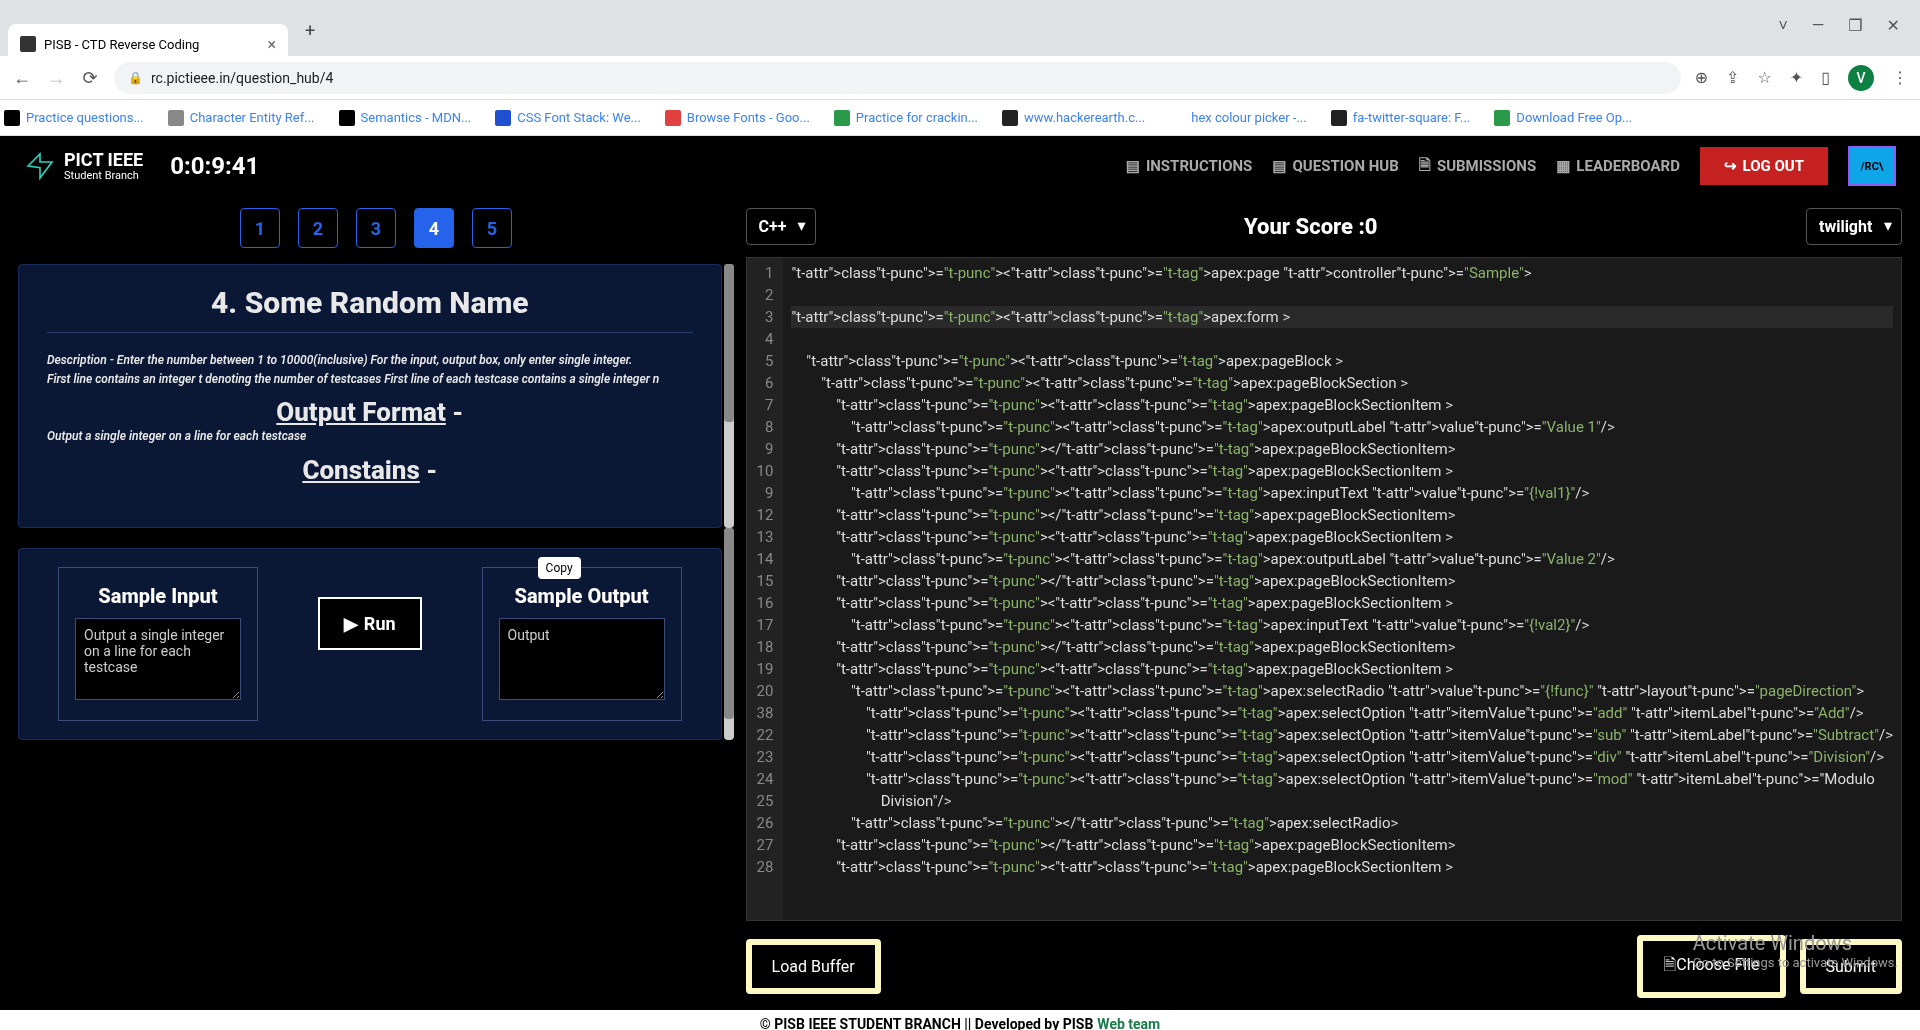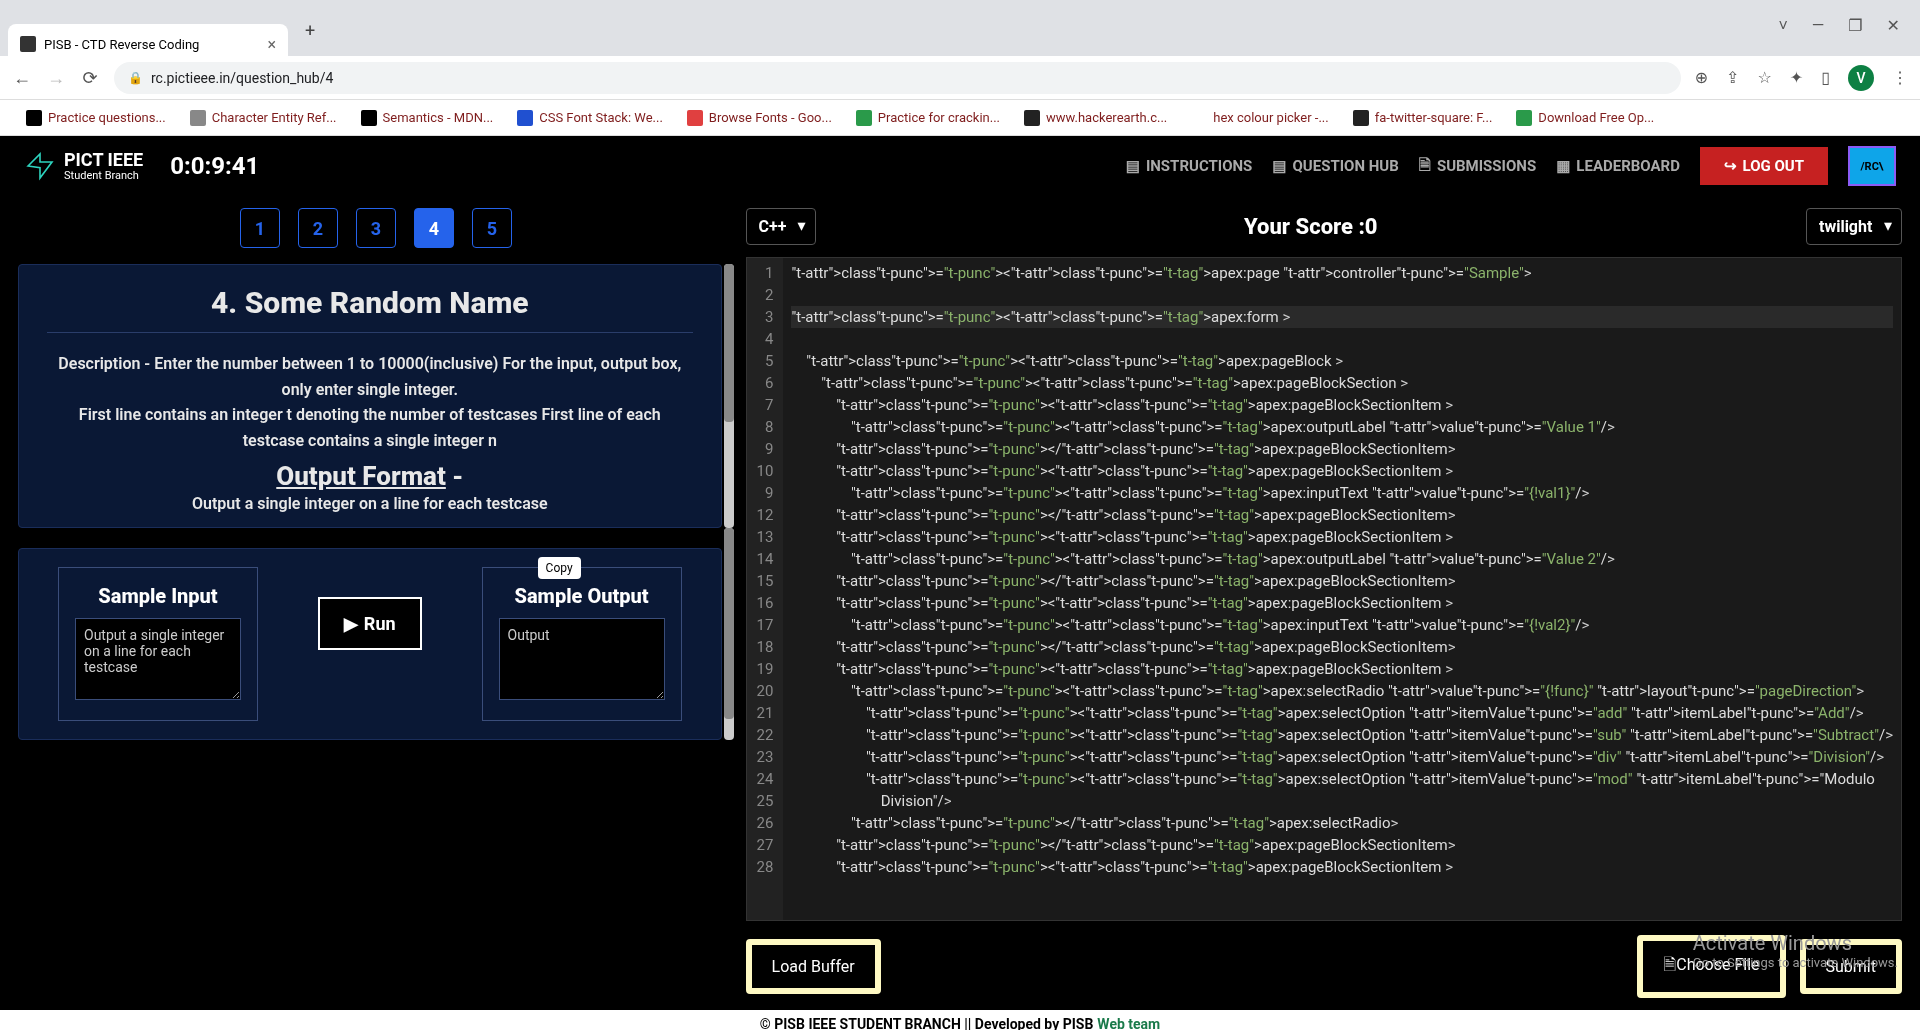--- a/index.html
+++ b/index.html
@@ -14,21 +14,21 @@
 .window-controls { margin-left: auto; display: flex; gap: 24px; font-size: 16px; color: #555; padding-right: 12px; }
 
 .addr-bar { background: #fff; height: 44px; display: flex; align-items: center; padding: 0 12px; gap: 14px; border-bottom: 1px solid #ddd; }
 .nav-btn { width: 20px; height: 20px; color: #555; font-size: 18px; display: flex; align-items: center; justify-content: center; }
 .nav-btn.disabled { color: #bbb; }
 .url-box { flex: 1; background: #f1f3f4; border-radius: 16px; height: 32px; display: flex; align-items: center; padding: 0 14px; font-size: 14px; color: #202124; gap: 8px; }
 .lock { font-size: 12px; }
 .addr-icons { display: flex; gap: 18px; align-items: center; color: #555; font-size: 16px; }
 .avatar-v { width: 26px; height: 26px; border-radius: 50%; background: #0d8043; color: #fff; display: flex; align-items: center; justify-content: center; font-size: 14px; font-weight: 500; }
 
-.bookmarks { background: #fff; height: 36px; display: flex; align-items: center; padding: 0 26px; gap: 24px; border-bottom: 1px solid #ddd; font-size: 13px; color: #7f1d1d; }
+.bookmarks { background: #fff; height: 36px; display: flex; align-items: center; padding: 0 4px; gap: 24px; border-bottom: 1px solid #ddd; font-size: 13px; color: #3b82f6; }
 .bm { display: flex; align-items: center; gap: 6px; }
 .bm-icon { width: 16px; height: 16px; border-radius: 2px; display: inline-block; }
 
 
 .app { background: #000; height: calc(100% - 48px - 44px - 36px - 28px); display: flex; flex-direction: column; }
 .header { background: #000; height: 60px; display: flex; align-items: center; padding: 0 24px; gap: 20px; }
 .logo { display: flex; align-items: center; gap: 8px; }
 .logo-text { color: #fff; font-weight: 700; font-size: 18px; line-height: 1; }
 .logo-sub { color: #fff; font-size: 11px; font-weight: 400; }
 .timer { color: #fff; font-size: 24px; font-weight: 700; margin-left: 7px; }
@@ -43,21 +43,21 @@
 .qbtn { width: 40px; height: 40px; border: 1px solid #2563eb; color: #2563eb; font-size: 18px; font-weight: 700; display: flex; align-items: center; justify-content: center; border-radius: 4px; background: transparent; }
 .qbtn.active { background: #2563eb; color: #fff; }
 
 .panel { background: #0a1835; border: 1px solid #1a2d5a; border-radius: 4px; padding: 20px 28px; color: #e8e8e8; position: relative; }
 .panel-wrap { position: relative; display: flex; }
 .scroll-v { width: 10px; background: #ccc; border-radius: 4px; margin-left: 2px; }
 .scroll-thumb { background: #888; width: 100%; border-radius: 4px; }
 
 .qtitle { text-align: center; font-size: 30px; font-weight: 800; margin-bottom: 12px; }
 .hr { border-top: 1px solid #2a3d6a; margin: 0 0 18px 0; }
-.desc { text-align: center; font-size: 16px; font-weight: 600; line-height: 1.6; }
+.desc { text-align: left; font-size: 12px; font-weight: 600; line-height: 1.6; font-style: italic; }
 .fmt { text-align: center; font-size: 26px; font-weight: 800; margin-top: 8px; }
 .fmt u { text-decoration: underline; }
 
 .sample-panel { background: #0a1835; border: 1px solid #1a2d5a; border-radius: 4px; padding: 18px; margin-top: 20px; position: relative; }
 .sample-row { display: flex; gap: 18px; align-items: flex-start; justify-content: space-around; }
 .sample-box { border: 1px solid #3a4d7a; padding: 16px; width: 200px; }
 .sample-label { text-align: center; font-size: 20px; font-weight: 800; margin-bottom: 10px; color: #fff; }
 .sample-ta { background: #000; border: 1px solid #3a4d7a; color: #ccc; width: 100%; height: 82px; padding: 8px; font-size: 14px; resize: both; font-family: inherit; }
 .run-btn { background: #000; border: 2px solid #fff; color: #fff; padding: 14px 24px; font-size: 18px; font-weight: 700; display: flex; align-items: center; gap: 6px; margin-top: 30px; }
 .copy-tip { position: absolute; top: 8px; right: 140px; background: #fff; color: #000; font-size: 12px; padding: 4px 8px; border-radius: 4px; }
@@ -281,21 +281,21 @@
             <div>9</div>
             <div>12</div>
             <div>13</div>
             <div>14</div>
             <div>15</div>
             <div>16</div>
             <div>17</div>
             <div>18</div>
             <div>19</div>
             <div>20</div>
-            <div>21</div>
+            <div>38</div>
             <div>22</div>
             <div>23</div>
             <div>24</div>
             <div>25</div>
             <div>26</div>
             <div>27</div>
             <div>28</div>
           </div>
         <div class="code" id="code"><div class="code-line"><span <span="" class="&lt;span">"t-attr"</span>&gt;class<span class="&lt;span">"t-punc"</span>&gt;=<span class="t-str">"t-punc"</span>&gt;&lt;<span <span="" class="&lt;span">"t-attr"</span>&gt;class<span class="&lt;span">"t-punc"</span>&gt;=<span class="t-str">"t-tag"</span>&gt;apex:page <span class="&lt;span">"t-attr"</span>&gt;controller<span class="&lt;span">"t-punc"</span>&gt;=<span class="t-str">"Sample"</span><span class="t-punc">&gt;</span></div><div class="code-line">&nbsp;</div><div class="code-line hl-line"><span <span="" class="&lt;span">"t-attr"</span>&gt;class<span class="&lt;span">"t-punc"</span>&gt;=<span class="t-str">"t-punc"</span>&gt;&lt;<span <span="" class="&lt;span">"t-attr"</span>&gt;class<span class="&lt;span">"t-punc"</span>&gt;=<span class="t-str">"t-tag"</span>&gt;apex:form <span class="t-punc">&gt;</span></div><div class="code-line">&nbsp;</div><div class="code-line">    <span <span="" class="&lt;span">"t-attr"</span>&gt;class<span class="&lt;span">"t-punc"</span>&gt;=<span class="t-str">"t-punc"</span>&gt;&lt;<span <span="" class="&lt;span">"t-attr"</span>&gt;class<span class="&lt;span">"t-punc"</span>&gt;=<span class="t-str">"t-tag"</span>&gt;apex:pageBlock <span class="t-punc">&gt;</span></div><div class="code-line">        <span <span="" class="&lt;span">"t-attr"</span>&gt;class<span class="&lt;span">"t-punc"</span>&gt;=<span class="t-str">"t-punc"</span>&gt;&lt;<span <span="" class="&lt;span">"t-attr"</span>&gt;class<span class="&lt;span">"t-punc"</span>&gt;=<span class="t-str">"t-tag"</span>&gt;apex:pageBlockSection <span class="t-punc">&gt;</span></div><div class="code-line">            <span <span="" class="&lt;span">"t-attr"</span>&gt;class<span class="&lt;span">"t-punc"</span>&gt;=<span class="t-str">"t-punc"</span>&gt;&lt;<span <span="" class="&lt;span">"t-attr"</span>&gt;class<span class="&lt;span">"t-punc"</span>&gt;=<span class="t-str">"t-tag"</span>&gt;apex:pageBlockSectionItem <span class="t-punc">&gt;</span></div><div class="code-line">                <span <span="" class="&lt;span">"t-attr"</span>&gt;class<span class="&lt;span">"t-punc"</span>&gt;=<span class="t-str">"t-punc"</span>&gt;&lt;<span <span="" class="&lt;span">"t-attr"</span>&gt;class<span class="&lt;span">"t-punc"</span>&gt;=<span class="t-str">"t-tag"</span>&gt;apex:outputLabel <span class="&lt;span">"t-attr"</span>&gt;value<span class="&lt;span">"t-punc"</span>&gt;=<span class="t-str">"Value 1"</span>/<span class="t-punc">&gt;</span></div><div class="code-line">            <span <span="" class="&lt;span">"t-attr"</span>&gt;class<span class="&lt;span">"t-punc"</span>&gt;=<span class="t-str">"t-punc"</span>&gt;&lt;/<span <span="" class="&lt;span">"t-attr"</span>&gt;class<span class="&lt;span">"t-punc"</span>&gt;=<span class="t-str">"t-tag"</span>&gt;apex:pageBlockSectionItem<span class="t-punc">&gt;</span></div><div class="code-line">            <span <span="" class="&lt;span">"t-attr"</span>&gt;class<span class="&lt;span">"t-punc"</span>&gt;=<span class="t-str">"t-punc"</span>&gt;&lt;<span <span="" class="&lt;span">"t-attr"</span>&gt;class<span class="&lt;span">"t-punc"</span>&gt;=<span class="t-str">"t-tag"</span>&gt;apex:pageBlockSectionItem <span class="t-punc">&gt;</span></div><div class="code-line">                <span <span="" class="&lt;span">"t-attr"</span>&gt;class<span class="&lt;span">"t-punc"</span>&gt;=<span class="t-str">"t-punc"</span>&gt;&lt;<span <span="" class="&lt;span">"t-attr"</span>&gt;class<span class="&lt;span">"t-punc"</span>&gt;=<span class="t-str">"t-tag"</span>&gt;apex:inputText <span class="&lt;span">"t-attr"</span>&gt;value<span class="&lt;span">"t-punc"</span>&gt;=<span class="t-str">"{!val1}"</span>/<span class="t-punc">&gt;</span></div><div class="code-line">            <span <span="" class="&lt;span">"t-attr"</span>&gt;class<span class="&lt;span">"t-punc"</span>&gt;=<span class="t-str">"t-punc"</span>&gt;&lt;/<span <span="" class="&lt;span">"t-attr"</span>&gt;class<span class="&lt;span">"t-punc"</span>&gt;=<span class="t-str">"t-tag"</span>&gt;apex:pageBlockSectionItem<span class="t-punc">&gt;</span></div><div class="code-line">            <span <span="" class="&lt;span">"t-attr"</span>&gt;class<span class="&lt;span">"t-punc"</span>&gt;=<span class="t-str">"t-punc"</span>&gt;&lt;<span <span="" class="&lt;span">"t-attr"</span>&gt;class<span class="&lt;span">"t-punc"</span>&gt;=<span class="t-str">"t-tag"</span>&gt;apex:pageBlockSectionItem <span class="t-punc">&gt;</span></div><div class="code-line">                <span <span="" class="&lt;span">"t-attr"</span>&gt;class<span class="&lt;span">"t-punc"</span>&gt;=<span class="t-str">"t-punc"</span>&gt;&lt;<span <span="" class="&lt;span">"t-attr"</span>&gt;class<span class="&lt;span">"t-punc"</span>&gt;=<span class="t-str">"t-tag"</span>&gt;apex:outputLabel <span class="&lt;span">"t-attr"</span>&gt;value<span class="&lt;span">"t-punc"</span>&gt;=<span class="t-str">"Value 2"</span>/<span class="t-punc">&gt;</span></div><div class="code-line">            <span <span="" class="&lt;span">"t-attr"</span>&gt;class<span class="&lt;span">"t-punc"</span>&gt;=<span class="t-str">"t-punc"</span>&gt;&lt;/<span <span="" class="&lt;span">"t-attr"</span>&gt;class<span class="&lt;span">"t-punc"</span>&gt;=<span class="t-str">"t-tag"</span>&gt;apex:pageBlockSectionItem<span class="t-punc">&gt;</span></div><div class="code-line">            <span <span="" class="&lt;span">"t-attr"</span>&gt;class<span class="&lt;span">"t-punc"</span>&gt;=<span class="t-str">"t-punc"</span>&gt;&lt;<span <span="" class="&lt;span">"t-attr"</span>&gt;class<span class="&lt;span">"t-punc"</span>&gt;=<span class="t-str">"t-tag"</span>&gt;apex:pageBlockSectionItem <span class="t-punc">&gt;</span></div><div class="code-line">                <span <span="" class="&lt;span">"t-attr"</span>&gt;class<span class="&lt;span">"t-punc"</span>&gt;=<span class="t-str">"t-punc"</span>&gt;&lt;<span <span="" class="&lt;span">"t-attr"</span>&gt;class<span class="&lt;span">"t-punc"</span>&gt;=<span class="t-str">"t-tag"</span>&gt;apex:inputText <span class="&lt;span">"t-attr"</span>&gt;value<span class="&lt;span">"t-punc"</span>&gt;=<span class="t-str">"{!val2}"</span>/<span class="t-punc">&gt;</span></div><div class="code-line">            <span <span="" class="&lt;span">"t-attr"</span>&gt;class<span class="&lt;span">"t-punc"</span>&gt;=<span class="t-str">"t-punc"</span>&gt;&lt;/<span <span="" class="&lt;span">"t-attr"</span>&gt;class<span class="&lt;span">"t-punc"</span>&gt;=<span class="t-str">"t-tag"</span>&gt;apex:pageBlockSectionItem<span class="t-punc">&gt;</span></div><div class="code-line">            <span <span="" class="&lt;span">"t-attr"</span>&gt;class<span class="&lt;span">"t-punc"</span>&gt;=<span class="t-str">"t-punc"</span>&gt;&lt;<span <span="" class="&lt;span">"t-attr"</span>&gt;class<span class="&lt;span">"t-punc"</span>&gt;=<span class="t-str">"t-tag"</span>&gt;apex:pageBlockSectionItem <span class="t-punc">&gt;</span></div><div class="code-line">                <span <span="" class="&lt;span">"t-attr"</span>&gt;class<span class="&lt;span">"t-punc"</span>&gt;=<span class="t-str">"t-punc"</span>&gt;&lt;<span <span="" class="&lt;span">"t-attr"</span>&gt;class<span class="&lt;span">"t-punc"</span>&gt;=<span class="t-str">"t-tag"</span>&gt;apex:selectRadio <span class="&lt;span">"t-attr"</span>&gt;value<span class="&lt;span">"t-punc"</span>&gt;=<span class="t-str">"{!func}"</span> <span class="&lt;span">"t-attr"</span>&gt;layout<span class="&lt;span">"t-punc"</span>&gt;=<span class="t-str">"pageDirection"</span><span class="t-punc">&gt;</span></div><div class="code-line">                    <span <span="" class="&lt;span">"t-attr"</span>&gt;class<span class="&lt;span">"t-punc"</span>&gt;=<span class="t-str">"t-punc"</span>&gt;&lt;<span <span="" class="&lt;span">"t-attr"</span>&gt;class<span class="&lt;span">"t-punc"</span>&gt;=<span class="t-str">"t-tag"</span>&gt;apex:selectOption <span class="&lt;span">"t-attr"</span>&gt;itemValue<span class="&lt;span">"t-punc"</span>&gt;=<span class="t-str">"add"</span> <span class="&lt;span">"t-attr"</span>&gt;itemLabel<span class="&lt;span">"t-punc"</span>&gt;=<span class="t-str">"Add"</span>/<span class="t-punc">&gt;</span></div><div class="code-line">                    <span <span="" class="&lt;span">"t-attr"</span>&gt;class<span class="&lt;span">"t-punc"</span>&gt;=<span class="t-str">"t-punc"</span>&gt;&lt;<span <span="" class="&lt;span">"t-attr"</span>&gt;class<span class="&lt;span">"t-punc"</span>&gt;=<span class="t-str">"t-tag"</span>&gt;apex:selectOption <span class="&lt;span">"t-attr"</span>&gt;itemValue<span class="&lt;span">"t-punc"</span>&gt;=<span class="t-str">"sub"</span> <span class="&lt;span">"t-attr"</span>&gt;itemLabel<span class="&lt;span">"t-punc"</span>&gt;=<span class="t-str">"Subtract"</span>/<span class="t-punc">&gt;</span></div><div class="code-line">                    <span <span="" class="&lt;span">"t-attr"</span>&gt;class<span class="&lt;span">"t-punc"</span>&gt;=<span class="t-str">"t-punc"</span>&gt;&lt;<span <span="" class="&lt;span">"t-attr"</span>&gt;class<span class="&lt;span">"t-punc"</span>&gt;=<span class="t-str">"t-tag"</span>&gt;apex:selectOption <span class="&lt;span">"t-attr"</span>&gt;itemValue<span class="&lt;span">"t-punc"</span>&gt;=<span class="t-str">"div"</span> <span class="&lt;span">"t-attr"</span>&gt;itemLabel<span class="&lt;span">"t-punc"</span>&gt;=<span class="t-str">"Division"</span>/<span class="t-punc">&gt;</span></div><div class="code-line">                    <span <span="" class="&lt;span">"t-attr"</span>&gt;class<span class="&lt;span">"t-punc"</span>&gt;=<span class="t-str">"t-punc"</span>&gt;&lt;<span <span="" class="&lt;span">"t-attr"</span>&gt;class<span class="&lt;span">"t-punc"</span>&gt;=<span class="t-str">"t-tag"</span>&gt;apex:selectOption <span class="&lt;span">"t-attr"</span>&gt;itemValue<span class="&lt;span">"t-punc"</span>&gt;=<span class="t-str">"mod"</span> <span class="&lt;span">"t-attr"</span>&gt;itemLabel<span class="&lt;span">"t-punc"</span>&gt;="Modulo</div><div class="code-line">                        Division"/<span class="t-punc">&gt;</span></div><div class="code-line">                <span <span="" class="&lt;span">"t-attr"</span>&gt;class<span class="&lt;span">"t-punc"</span>&gt;=<span class="t-str">"t-punc"</span>&gt;&lt;/<span <span="" class="&lt;span">"t-attr"</span>&gt;class<span class="&lt;span">"t-punc"</span>&gt;=<span class="t-str">"t-tag"</span>&gt;apex:selectRadio<span class="t-punc">&gt;</span></div><div class="code-line">            <span <span="" class="&lt;span">"t-attr"</span>&gt;class<span class="&lt;span">"t-punc"</span>&gt;=<span class="t-str">"t-punc"</span>&gt;&lt;/<span <span="" class="&lt;span">"t-attr"</span>&gt;class<span class="&lt;span">"t-punc"</span>&gt;=<span class="t-str">"t-tag"</span>&gt;apex:pageBlockSectionItem<span class="t-punc">&gt;</span></div><div class="code-line">            <span <span="" class="&lt;span">"t-attr"</span>&gt;class<span class="&lt;span">"t-punc"</span>&gt;=<span class="t-str">"t-punc"</span>&gt;&lt;<span <span="" class="&lt;span">"t-attr"</span>&gt;class<span class="&lt;span">"t-punc"</span>&gt;=<span class="t-str">"t-tag"</span>&gt;apex:pageBlockSectionItem <span class="t-punc">&gt;</span></div></div>
       </div>

